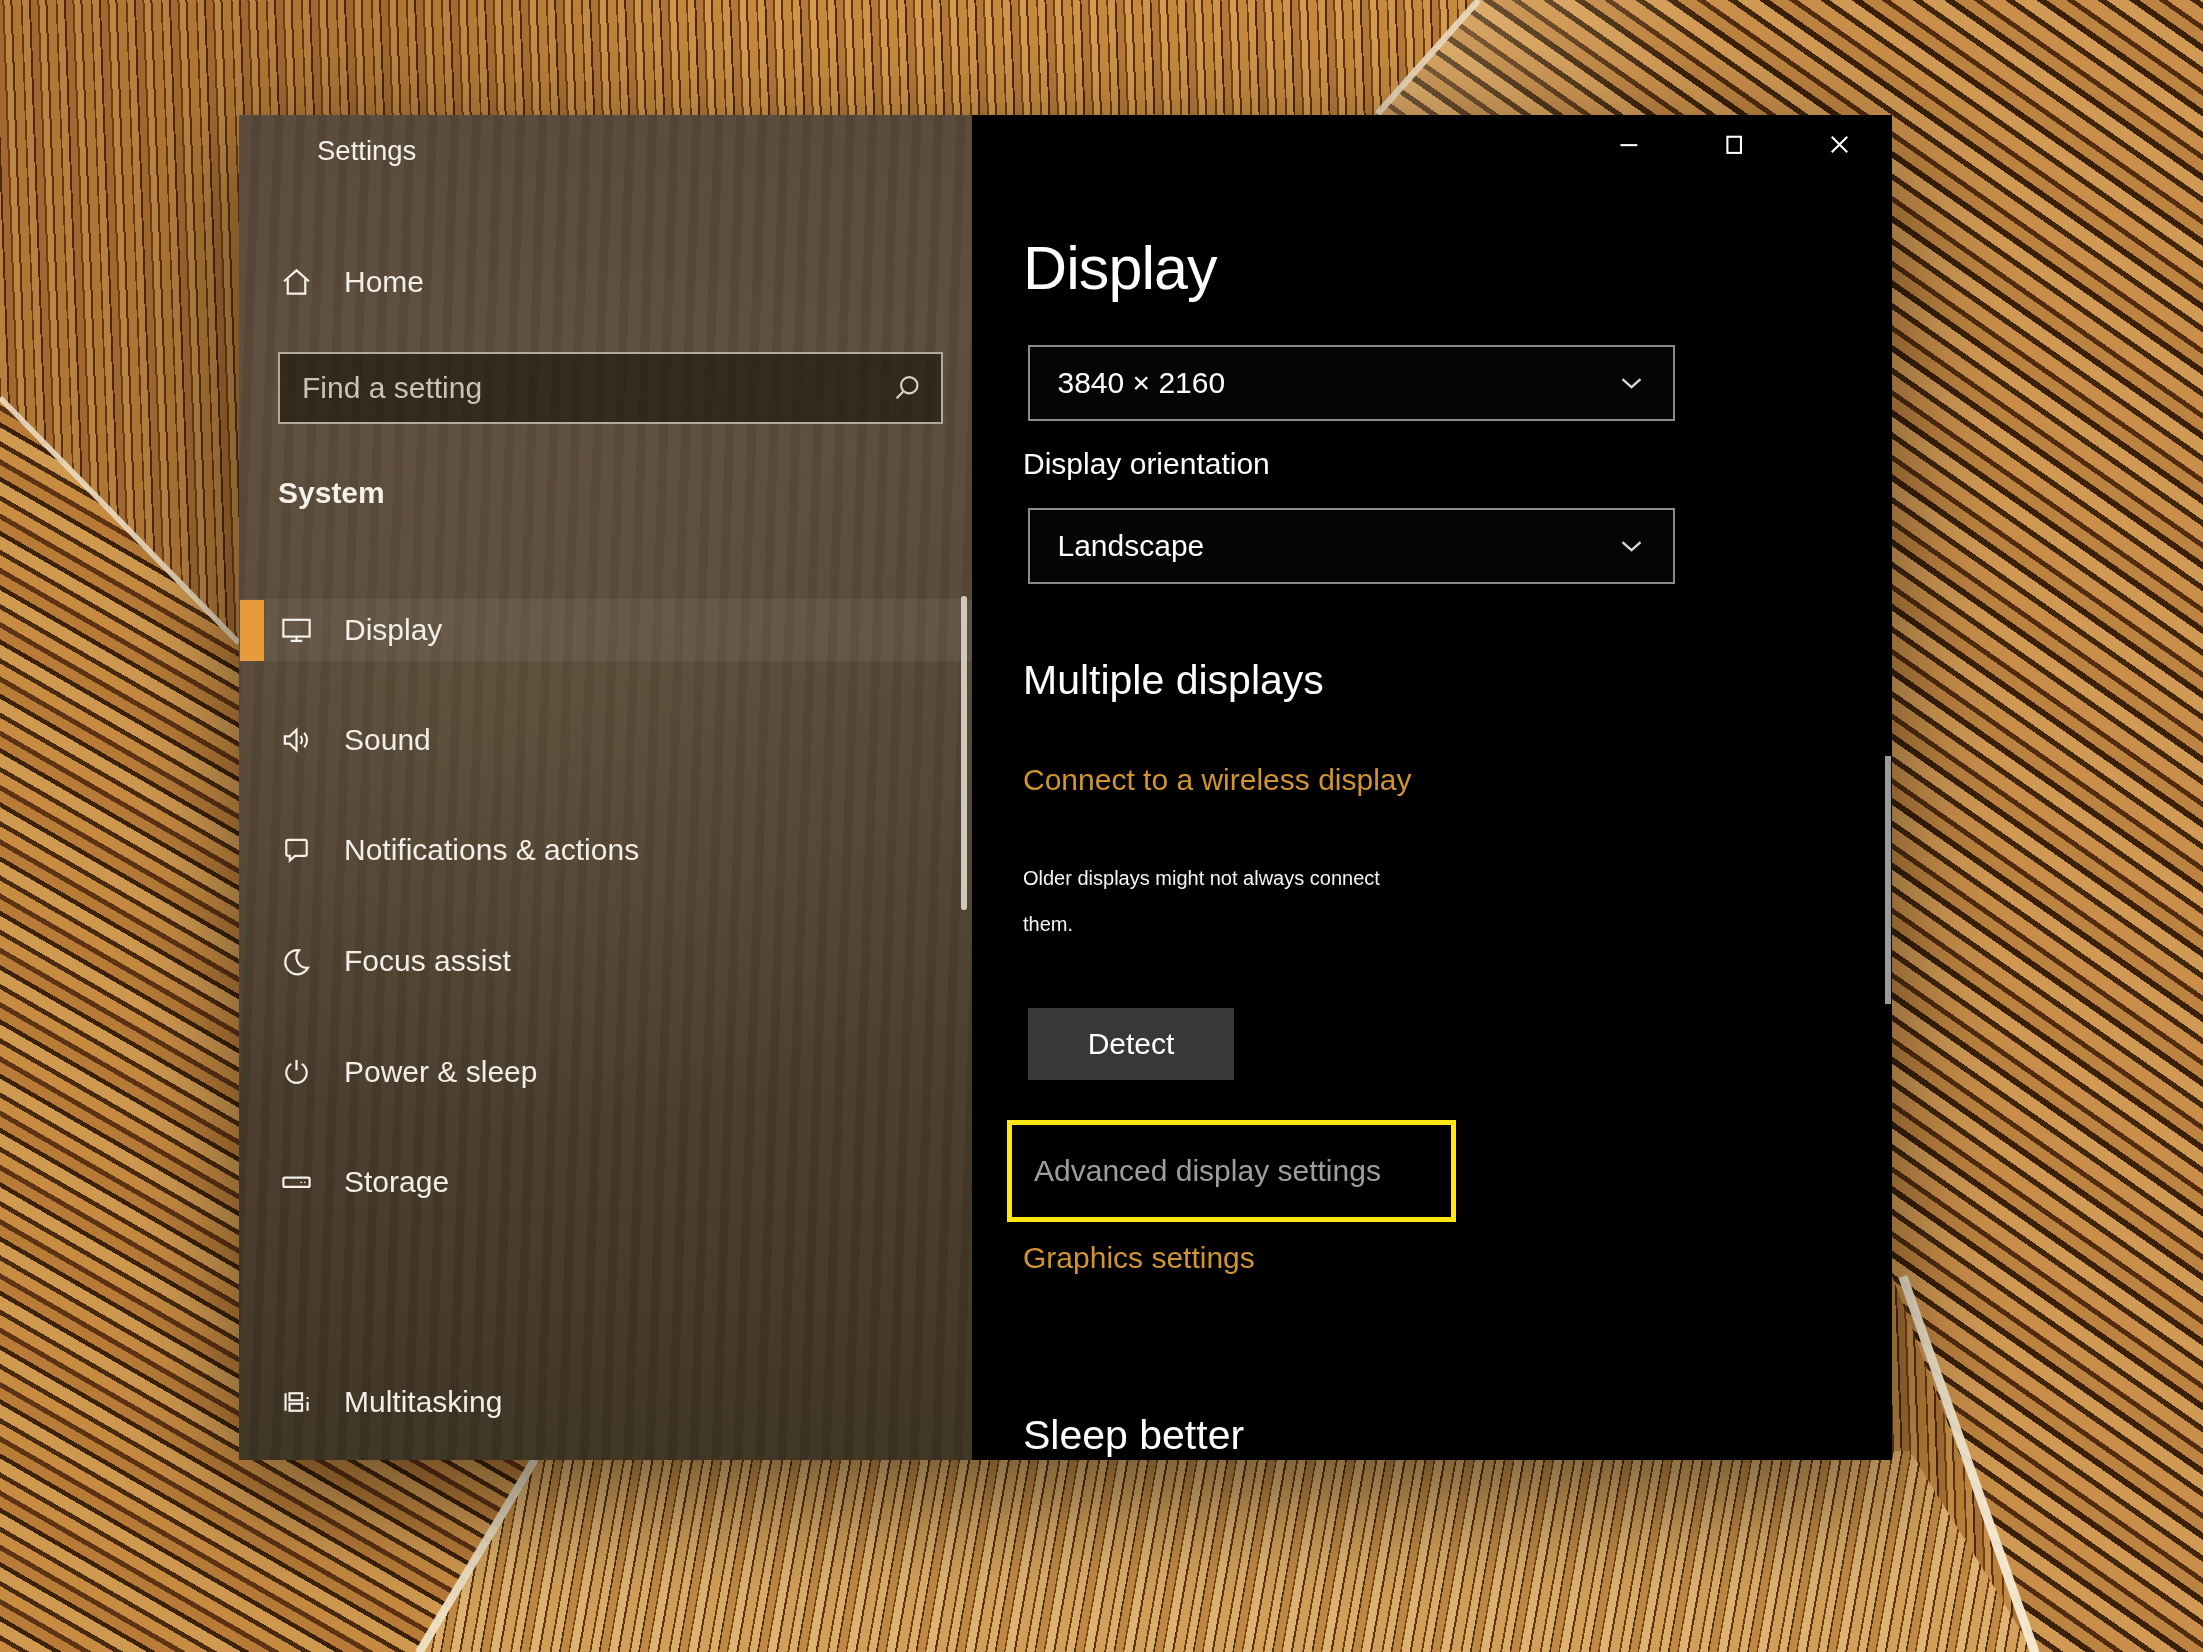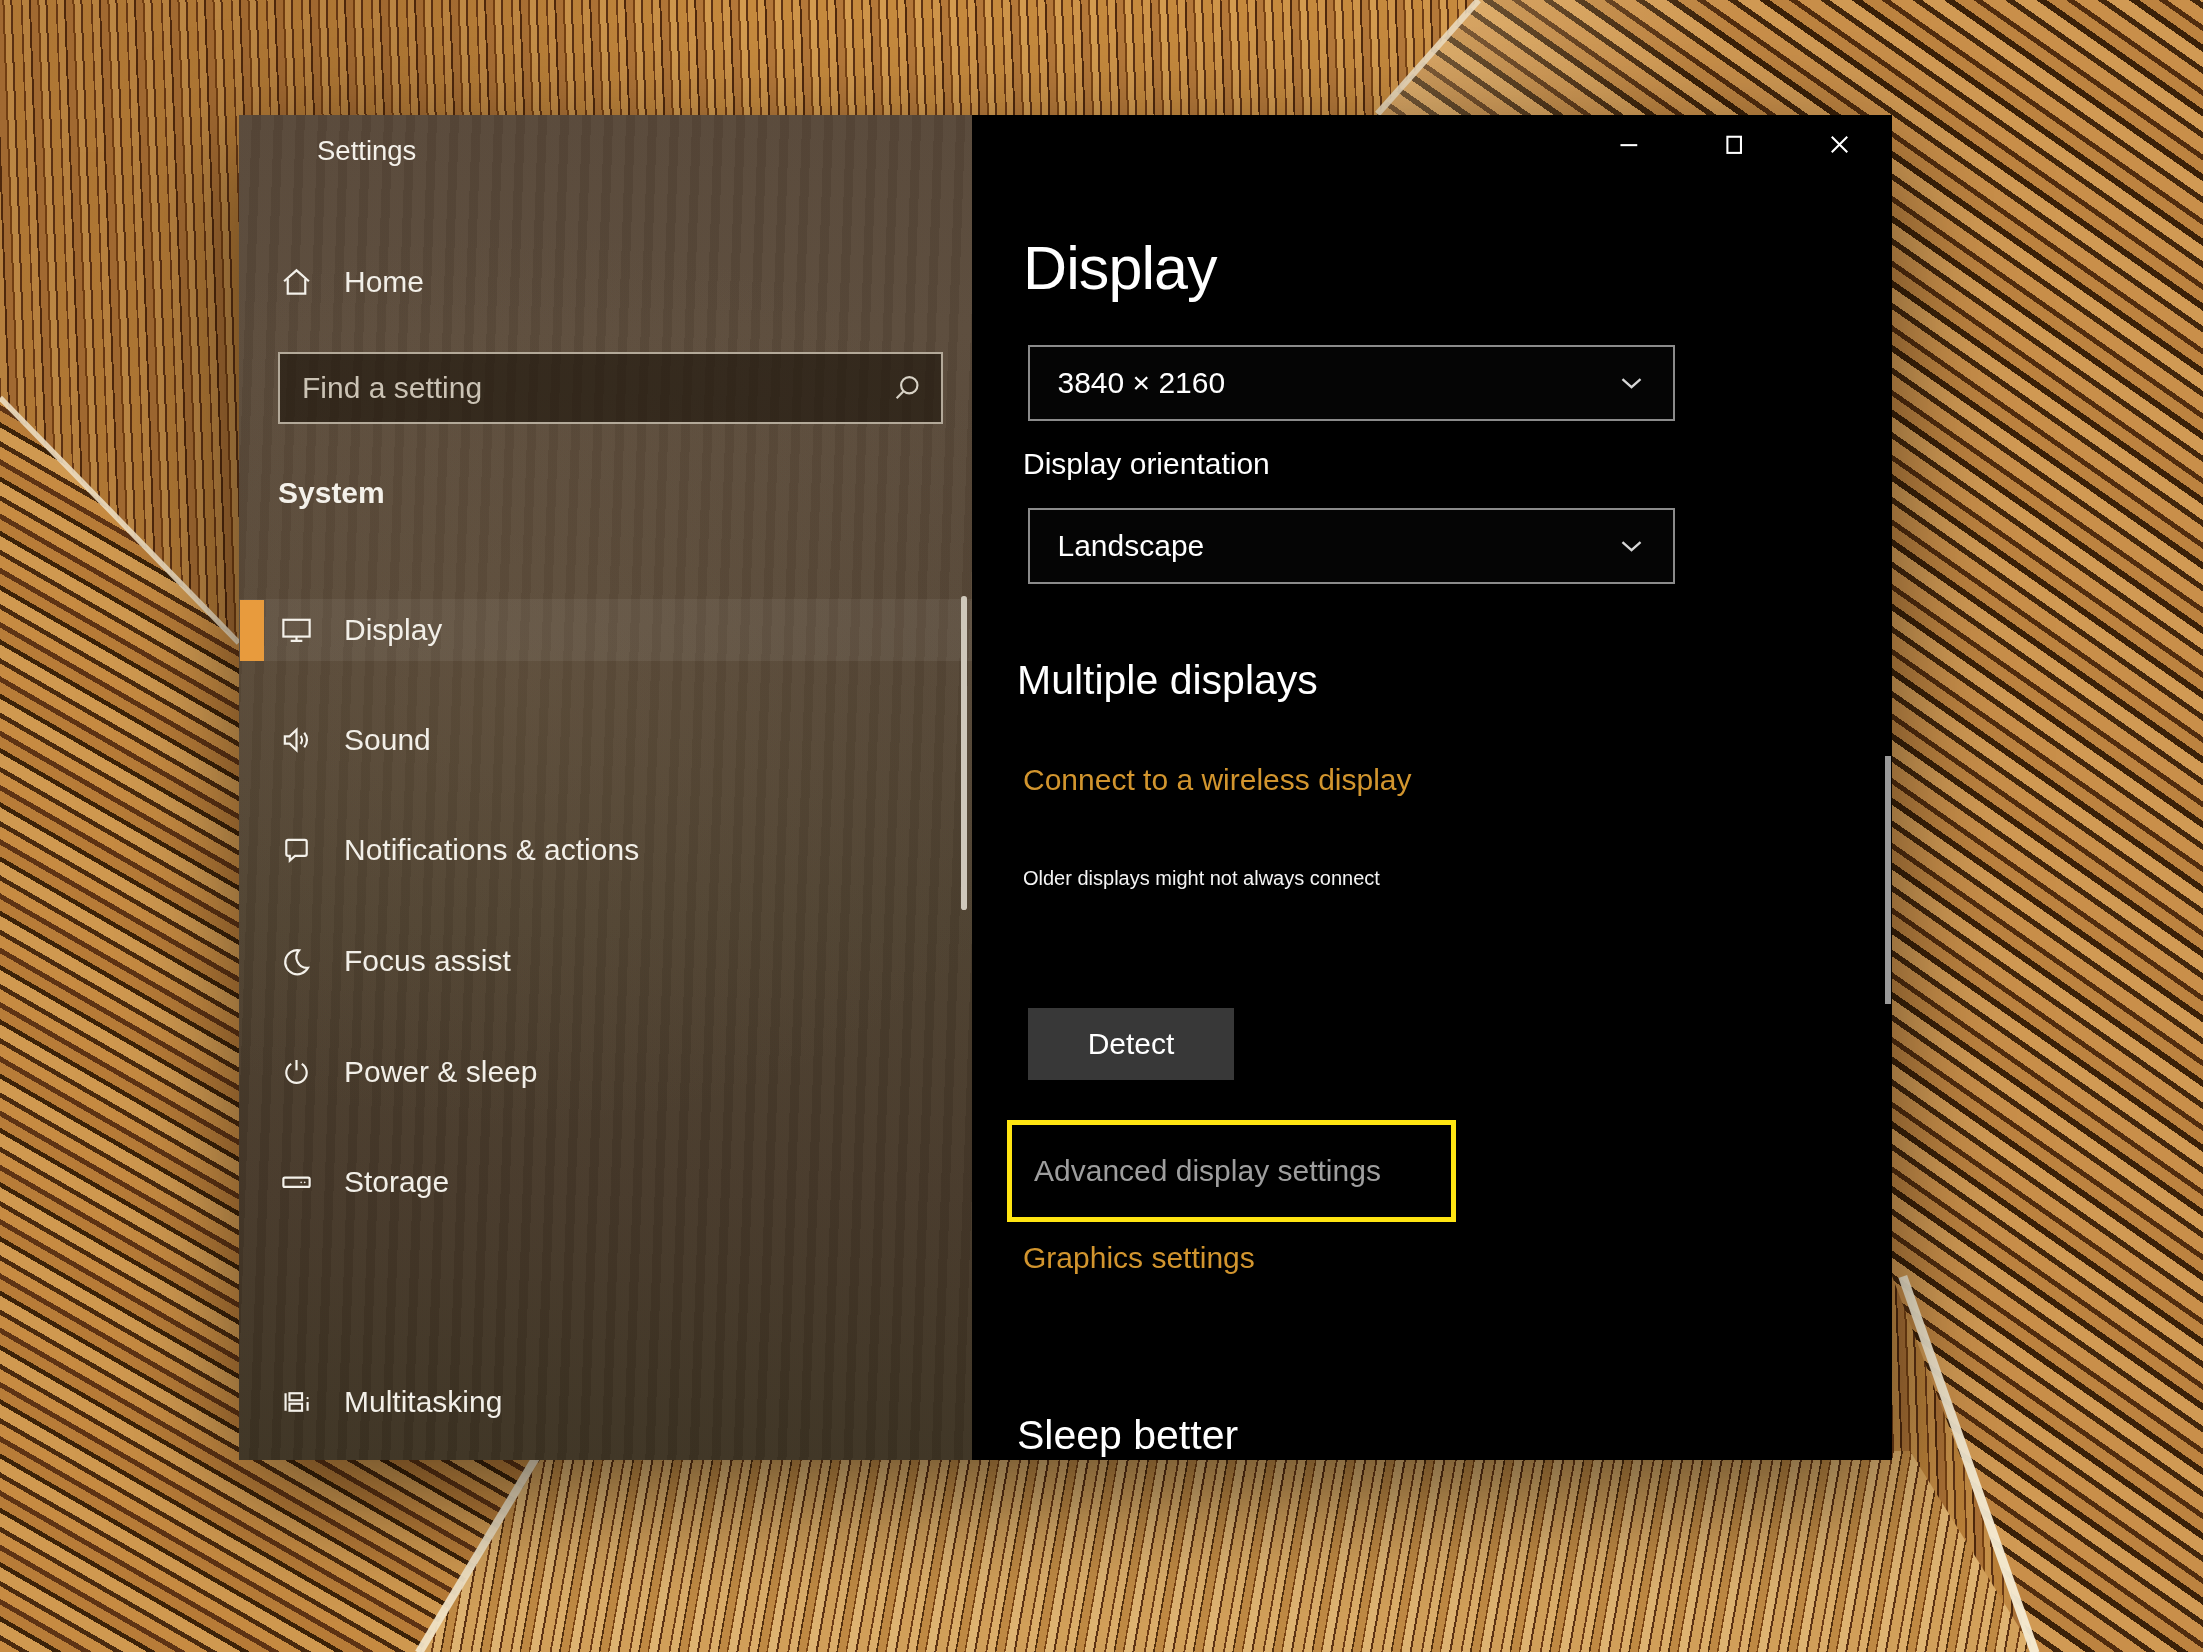--- a/index.html
+++ b/index.html
@@ -72,21 +72,21 @@
   .caption-btn{width:105px;height:61px;display:flex;align-items:center;justify-content:center;}
   .caption-btn svg{width:31px;height:31px;}
   .page-title{position:absolute;left:51px;top:118px;font-size:61px;font-weight:300;
               letter-spacing:-0.9px;color:#fff;}
   .dropdown{position:absolute;left:56px;width:643px;height:72px;border:2.8px solid #8b8b8b;
             background:#050505;}
   .dd-res{top:230px;} .dd-orient{top:393px;}
   .dd-value{position:absolute;left:27.5px;top:50%;transform:translateY(-50%);font-size:30px;color:#fff;}
   .dd-chevron{position:absolute;right:26px;top:50%;transform:translateY(-50%);width:31px;height:31px;}
   .field-label{position:absolute;left:51px;top:332px;font-size:30px;color:#fff;}
-  .h2{position:absolute;left:45px;font-size:41px;color:#fff;}
+  .h2{position:absolute;left:51px;font-size:41px;color:#fff;}
   .h2-multi{top:542px;} .h2-sleep{top:1297px;}
   .link{position:absolute;left:51px;font-size:30px;color:#d2952e;cursor:pointer;white-space:nowrap;}
   .link-wireless{top:648px;} .link-graphics{top:1126px;}
   .para{position:absolute;left:51px;top:740px;font-size:20px;line-height:46px;color:#f4f4f4;}
   .detect-btn{position:absolute;left:56px;top:893px;width:206px;height:72px;background:#383838;
               color:#fff;font-size:30px;display:flex;align-items:center;justify-content:center;cursor:pointer;}
   .ybox{position:absolute;left:35px;top:1005px;width:439px;height:92px;border:5.5px solid #ffe512;}
   .adv-link{position:absolute;left:22px;top:0;height:92px;display:flex;align-items:center;
             font-size:30px;color:#9e9e9e;cursor:pointer;white-space:nowrap;}
   .pane-scrollbar{position:absolute;left:913px;top:641px;width:6.4px;height:248px;background:#9a9a9a;}
@@ -261,20 +261,21 @@
             </svg>
         </span>
       </div>
 
       <div class="h2 h2-multi">Multiple displays</div>
 
       <div class="link link-wireless">Connect to a wireless display</div>
 
       <div class="para">
         <div>Older displays might not always connect</div>
+        <div>them.</div>
       </div>
 
       <div class="detect-btn">Detect</div>
 
       <div class="ybox">
         <div class="adv-link">Advanced display settings</div>
       </div>
 
       <div class="link link-graphics">Graphics settings</div>
 

